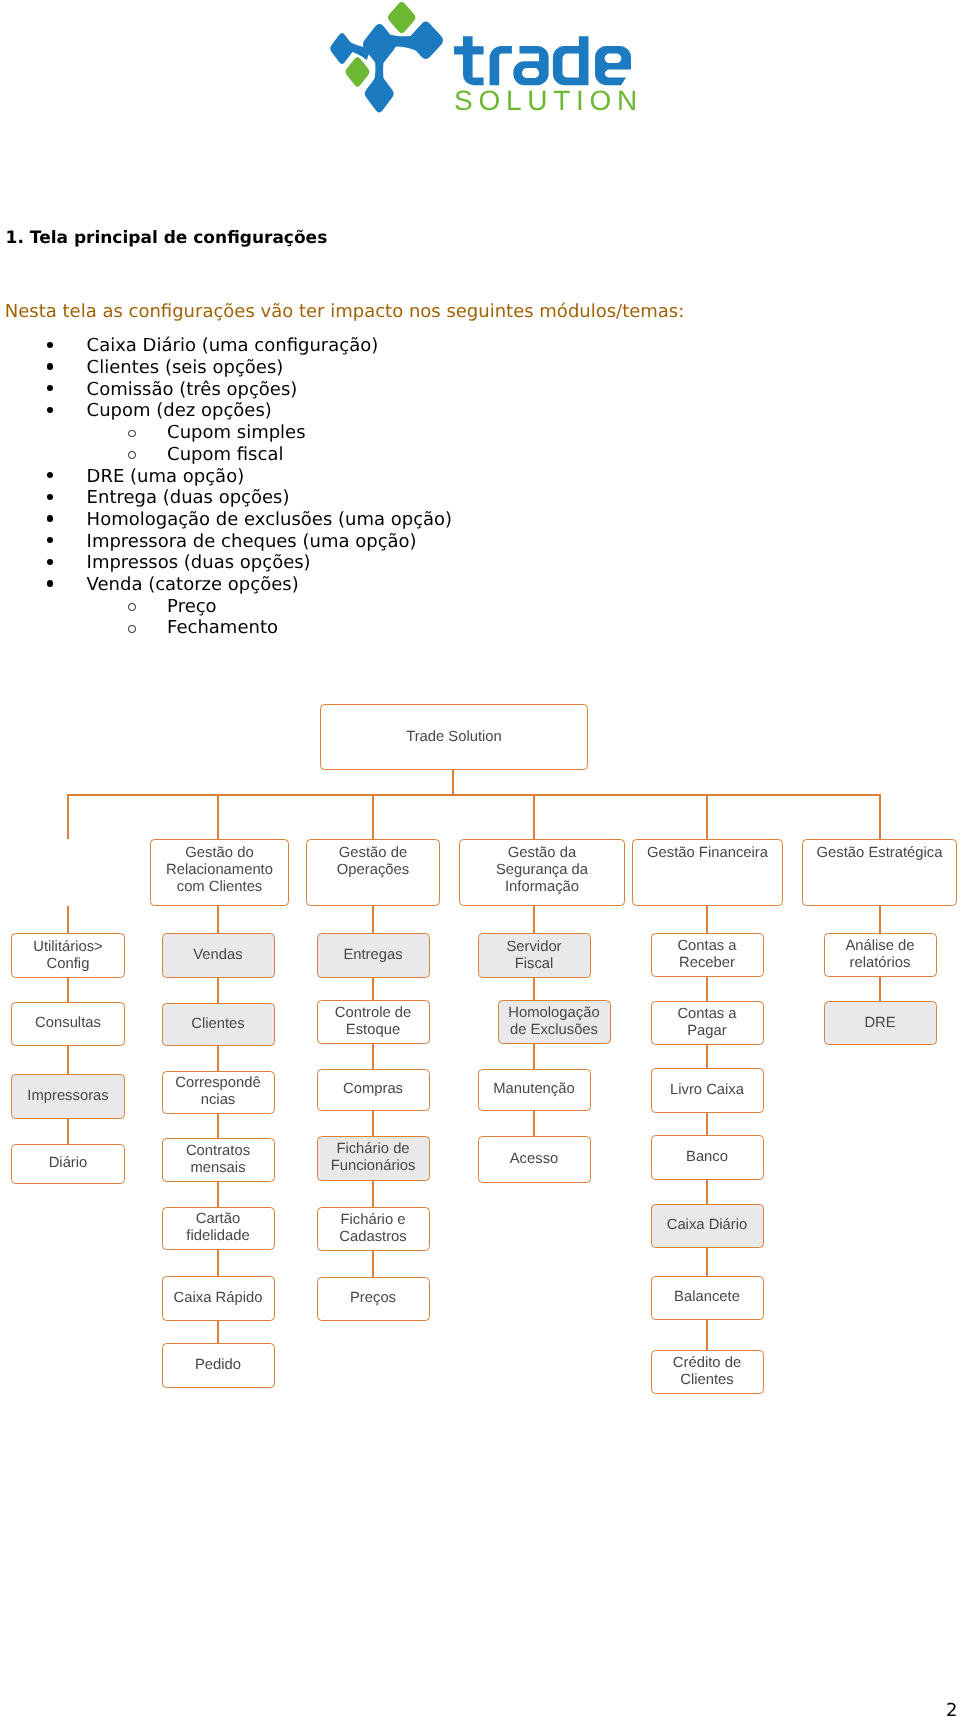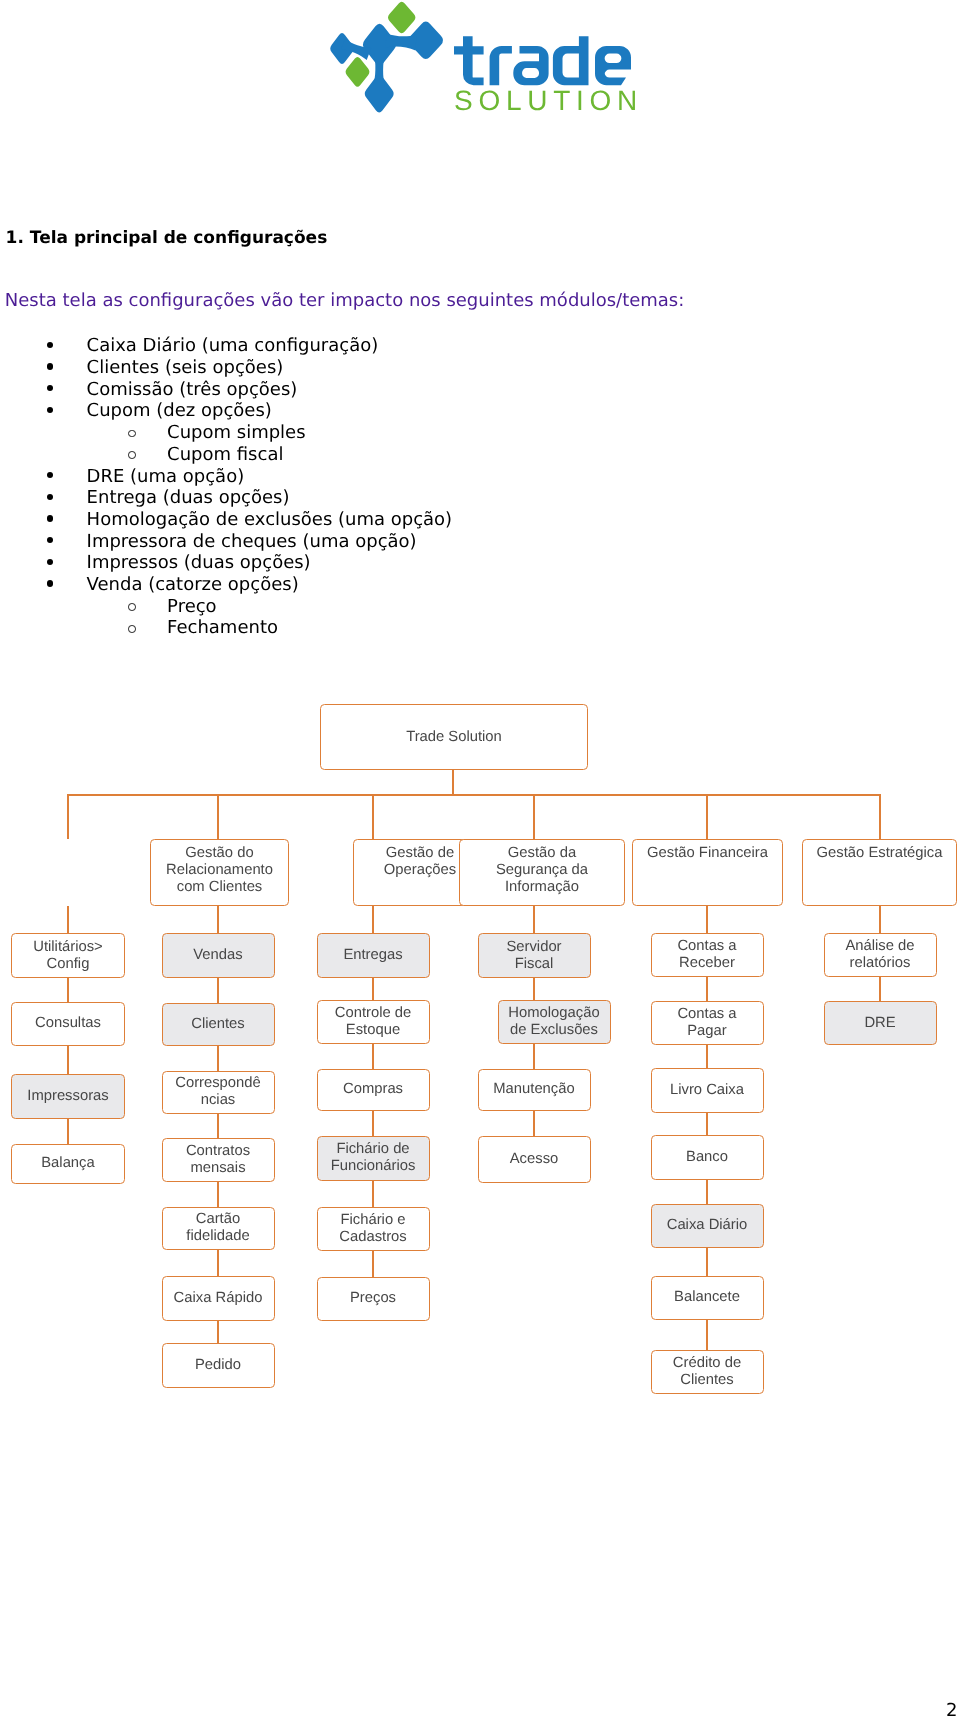--- a/index.html
+++ b/index.html
@@ -10,22 +10,22 @@
   .page{position:absolute;left:0;top:0;width:960px;height:1717px;}
   
   #logo{position:absolute;left:326px;top:0;width:312px;height:118px;}
   #logo-mark{position:absolute;left:0;top:0;}
   #logo-word{position:absolute;left:0px;top:0px;}
   #logo-tag{position:absolute;left:128px;top:86.5px;font-family:"Liberation Sans",sans-serif;
             font-size:28px;line-height:28px;color:#6DB833;letter-spacing:5.72px;}
   
   #doc-heading{position:absolute;left:5.6px;top:228.6px;font-size:17px;line-height:18px;
                font-weight:bold;color:#000;white-space:nowrap;}
-  #doc-intro{position:absolute;left:4.8px;top:292px;font-size:18px;line-height:18px;
-             color:#4c1d95;white-space:nowrap;}
+  #doc-intro{position:absolute;left:4.8px;top:303px;font-size:18px;line-height:18px;
+             color:#a16207;white-space:nowrap;}
   #doc-bullets{position:absolute;left:0;top:337.3px;width:760px;}
   .bullet{position:relative;height:21.71px;}
   .bullet .txt{position:absolute;top:0;color:#000;font-size:18px;line-height:18px;white-space:nowrap;}
   .bullet.lv1 .txt{left:86.6px;}
   .bullet.lv2 .txt{left:167.1px;}
   .bullet.lv1 .mark{position:absolute;left:46.9px;top:4.3px;width:6.4px;height:6.4px;
                     border-radius:50%;background:#000;}
   .bullet.lv2 .mark{position:absolute;left:128.1px;top:5.6px;width:7.6px;height:7.6px;
                     box-sizing:border-box;border-radius:50%;border:1.3px solid #1a1a1a;}
   
@@ -170,35 +170,35 @@
 <div class="edge" style="left:706px;top:1179.5px;width:2px;height:24.0px;"></div>
 <div class="edge" style="left:706px;top:1247.5px;width:2px;height:28.0px;"></div>
 <div class="edge" style="left:706px;top:1319.5px;width:2px;height:30.5px;"></div>
 <div class="edge" style="left:879px;top:906px;width:2px;height:27px;"></div>
 <div class="edge" style="left:879px;top:977px;width:2px;height:24px;"></div>
 <div class="node" style="left:320px;top:704px;width:268px;height:66px;">Trade Solution</div>
 <div class="node" style="left:11.0px;top:933px;width:114px;height:45px;">Utilitários&gt;
 Config</div>
 <div class="node" style="left:11.0px;top:1001.5px;width:114px;height:44.5px;">Consultas</div>
 <div class="node gray" style="left:11.0px;top:1074px;width:114px;height:45px;">Impressoras</div>
-<div class="node" style="left:11.0px;top:1143.5px;width:114px;height:40.5px;">Balança</div>
+<div class="node" style="left:11.0px;top:1143.5px;width:114px;height:40.5px;">Diário</div>
 <div class="node top" style="left:150px;top:839px;width:139px;height:67px;">Gestão do
 Relacionamento
 com Clientes</div>
 <div class="node gray" style="left:161.5px;top:933px;width:113px;height:44.5px;">Vendas</div>
 <div class="node gray" style="left:161.5px;top:1002.5px;width:113px;height:43px;">Clientes</div>
 <div class="node" style="left:161.5px;top:1070.5px;width:113px;height:43.5px;">Correspondê
 ncias</div>
 <div class="node" style="left:161.5px;top:1138px;width:113px;height:43.5px;">Contratos
 mensais</div>
 <div class="node" style="left:161.5px;top:1206.5px;width:113px;height:43.5px;">Cartão
 fidelidade</div>
 <div class="node" style="left:161.5px;top:1276px;width:113px;height:44.5px;">Caixa Rápido</div>
 <div class="node" style="left:161.5px;top:1342.5px;width:113px;height:45.3px;">Pedido</div>
-<div class="node top" style="left:306px;top:839px;width:134px;height:67px;margin-left:47px;">Gestão de
+<div class="node top" style="left:306px;top:839px;width:134px;height:67px;">Gestão de
 Operações</div>
 <div class="node gray" style="left:316.5px;top:933px;width:113px;height:45px;">Entregas</div>
 <div class="node" style="left:316.5px;top:1000px;width:113px;height:43.5px;">Controle de
 Estoque</div>
 <div class="node" style="left:316.5px;top:1068.5px;width:113px;height:42.5px;">Compras</div>
 <div class="node gray" style="left:316.5px;top:1135.5px;width:113px;height:45px;">Fichário de
 Funcionários</div>
 <div class="node" style="left:316.5px;top:1206.5px;width:113px;height:44px;">Fichário e
 Cadastros</div>
 <div class="node" style="left:316.5px;top:1277px;width:113px;height:43.5px;">Preços</div>

